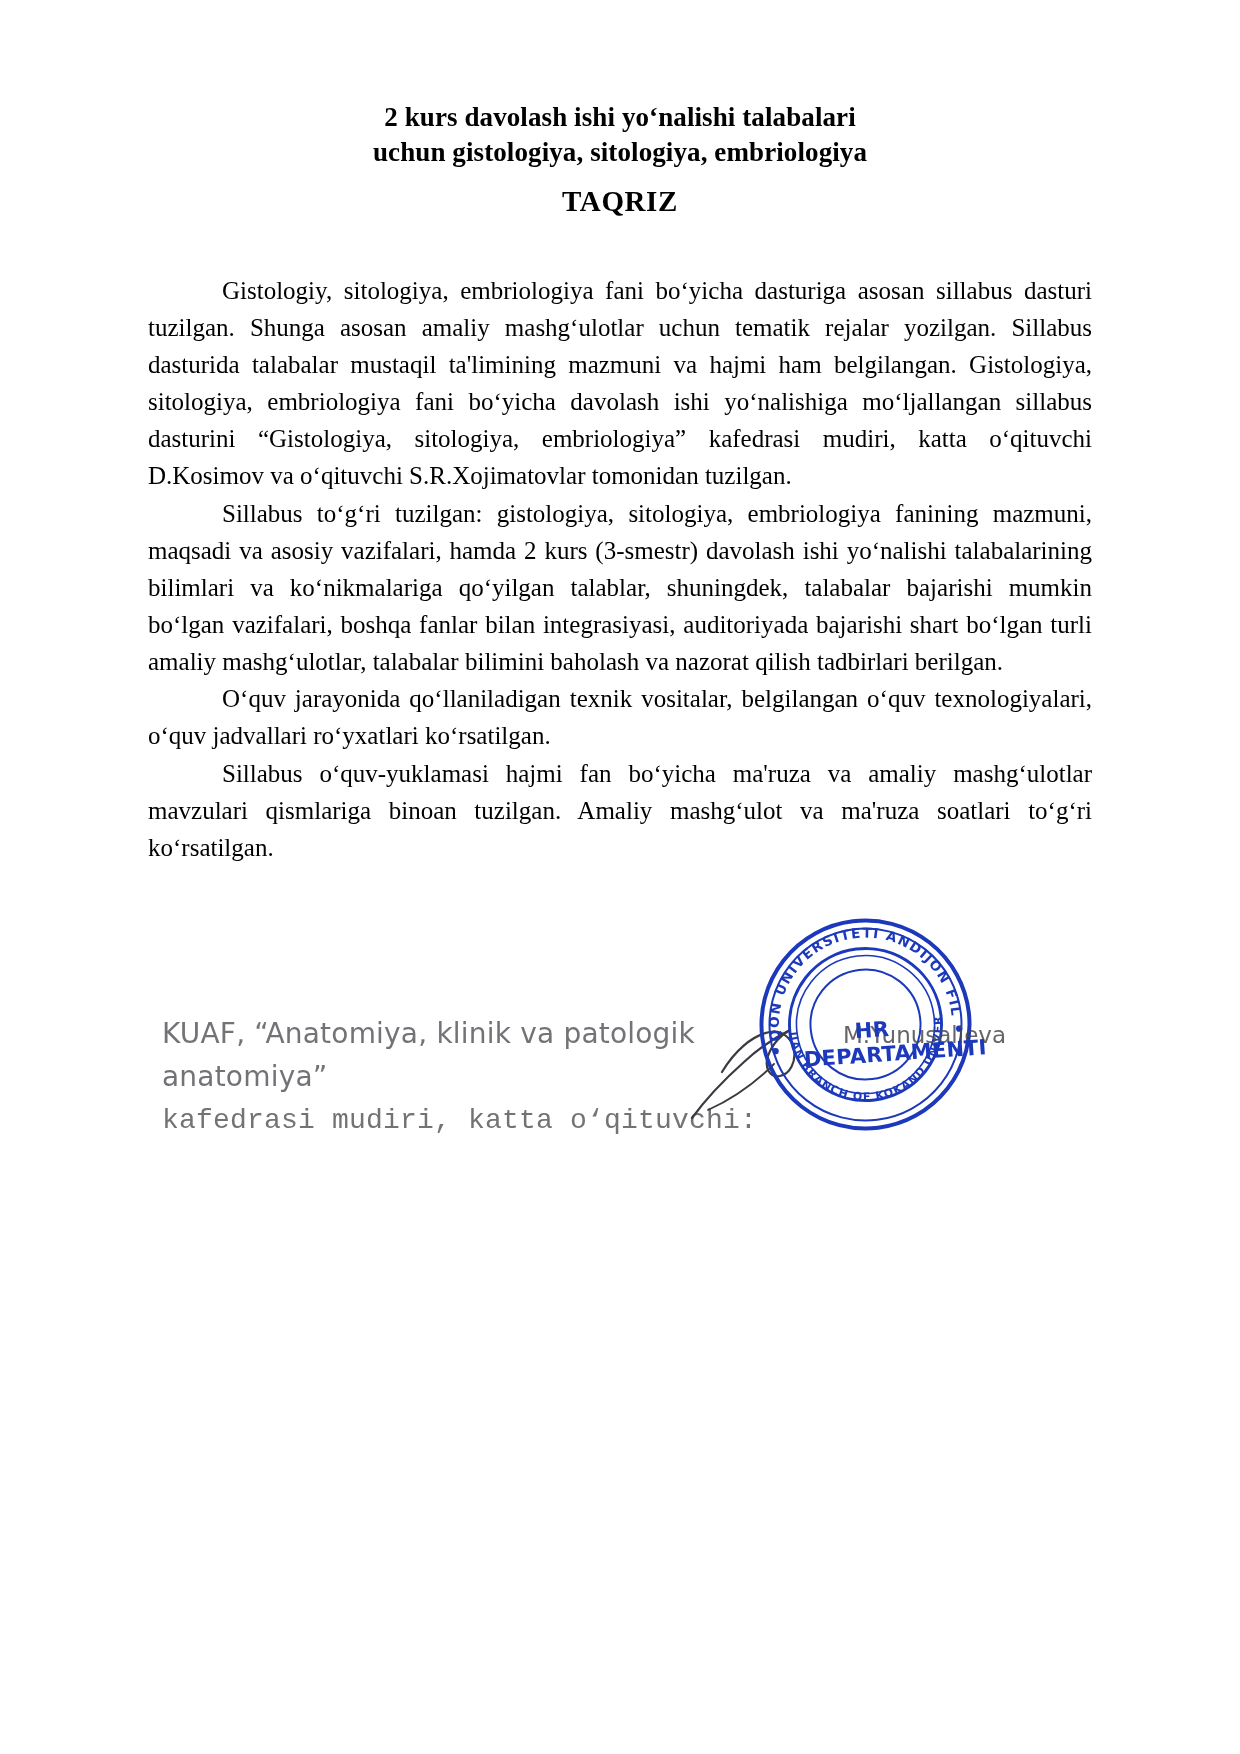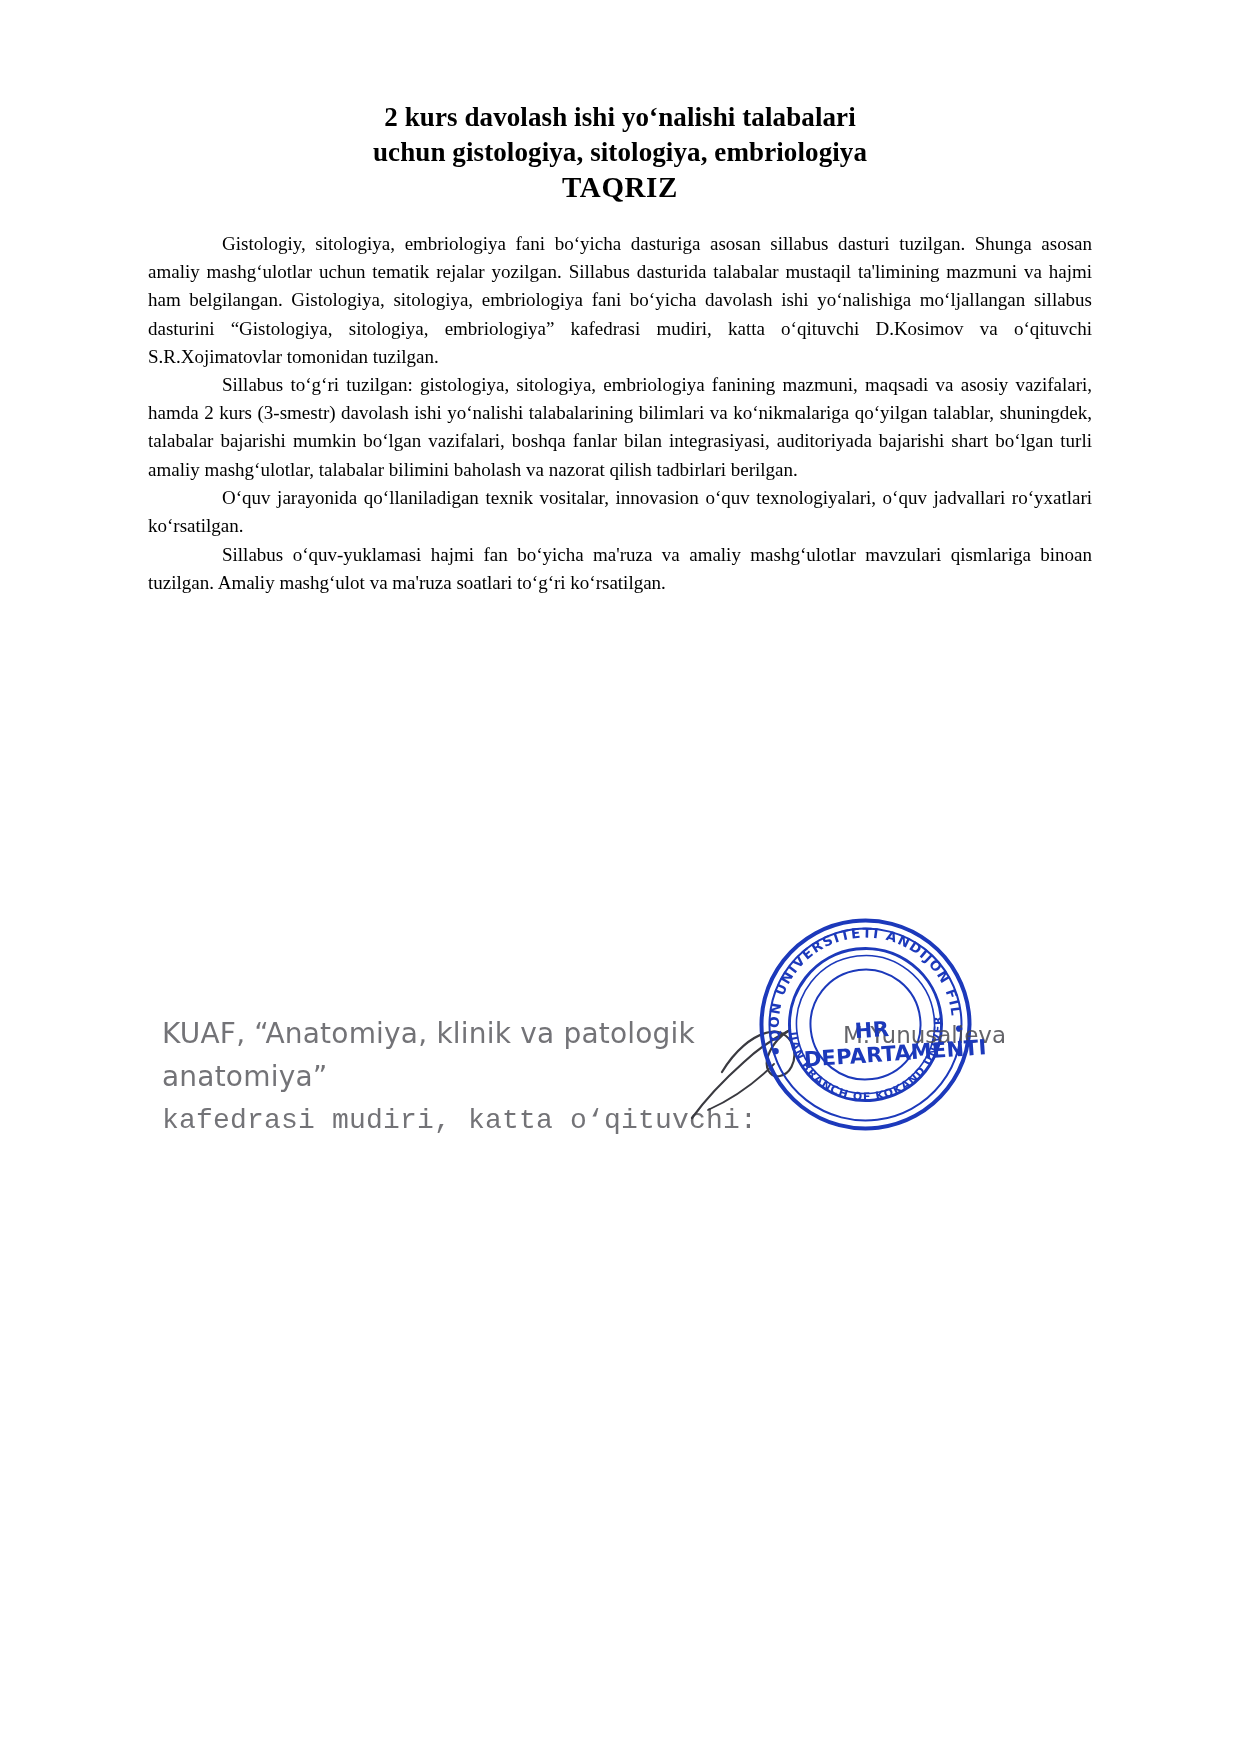--- a/index.html
+++ b/index.html
@@ -41,27 +41,27 @@
   }
   .title-line {
     display: block;
     white-space: nowrap;
   }
   .title-heading {
     display: block;
     font-size: 29px;
     font-weight: bold;
     letter-spacing: 0.6px;
-    margin-top: 0;
+    margin-top: 14px;
   }
 
   
   .body-text {
-    margin-top: 24px;
-    font-size: 19px;
+    margin-top: 52px;
+    font-size: 25px;
     line-height: 1.48;
     text-align: justify;
     text-justify: inter-word;
   }
   .para {
     text-indent: 74px;
     margin: 0 0 0.5px 0;
     text-align: justify;
   }
   .para.last-loose {
@@ -149,21 +149,21 @@
 
     <div class="title-block">
       <span class="title-line">2 kurs davolash ishi yo‘nalishi talabalari</span>
       <span class="title-line">uchun gistologiya, sitologiya, embriologiya</span>
       <span class="title-heading">TAQRIZ</span>
     </div>
 
     <div class="body-text">
       <p class="para">Gistologiy, sitologiya, embriologiya fani bo‘yicha dasturiga asosan sillabus dasturi tuzilgan. Shunga asosan amaliy mashg‘ulotlar uchun tematik rejalar yozilgan. Sillabus dasturida talabalar mustaqil ta'limining mazmuni va hajmi ham belgilangan. Gistologiya, sitologiya, embriologiya fani bo‘yicha davolash ishi yo‘nalishiga mo‘ljallangan sillabus dasturini “Gistologiya, sitologiya, embriologiya” kafedrasi mudiri, katta o‘qituvchi D.Kosimov va o‘qituvchi S.R.Xojimatovlar tomonidan tuzilgan.</p>
       <p class="para">Sillabus to‘g‘ri tuzilgan: gistologiya, sitologiya, embriologiya fanining mazmuni, maqsadi va asosiy vazifalari, hamda 2 kurs (3-smestr) davolash ishi yo‘nalishi talabalarining bilimlari va ko‘nikmalariga qo‘yilgan talablar, shuningdek, talabalar bajarishi mumkin bo‘lgan vazifalari, boshqa fanlar bilan integrasiyasi, auditoriyada bajarishi shart bo‘lgan turli amaliy mashg‘ulotlar, talabalar bilimini baholash va nazorat qilish tadbirlari berilgan.</p>
-      <p class="para">O‘quv jarayonida qo‘llaniladigan texnik vositalar, innovasion o‘quv texnologiyalari, o‘quv jadvallari ro‘yxatlari ko‘rsatilgan.</p>
+      <p class="para">O‘quv jarayonida qo‘llaniladigan texnik vositalar, belgilangan o‘quv texnologiyalari, o‘quv jadvallari ro‘yxatlari ko‘rsatilgan.</p>
       <p class="para last-loose">Sillabus o‘quv-yuklamasi hajmi fan bo‘yicha ma'ruza va amaliy mashg‘ulotlar mavzulari qismlariga binoan tuzilgan. Amaliy mashg‘ulot va ma'ruza soatlari to‘g‘ri ko‘rsatilgan.</p>
     </div>
 
   </div>
 
   <div class="sign-zone">
 
     <div class="sign-text">
       <span class="l1">KUAF, “Anatomiya, klinik va patologik anatomiya”</span>
       <span class="l2">kafedrasi mudiri, katta o‘qituvchi:</span>

